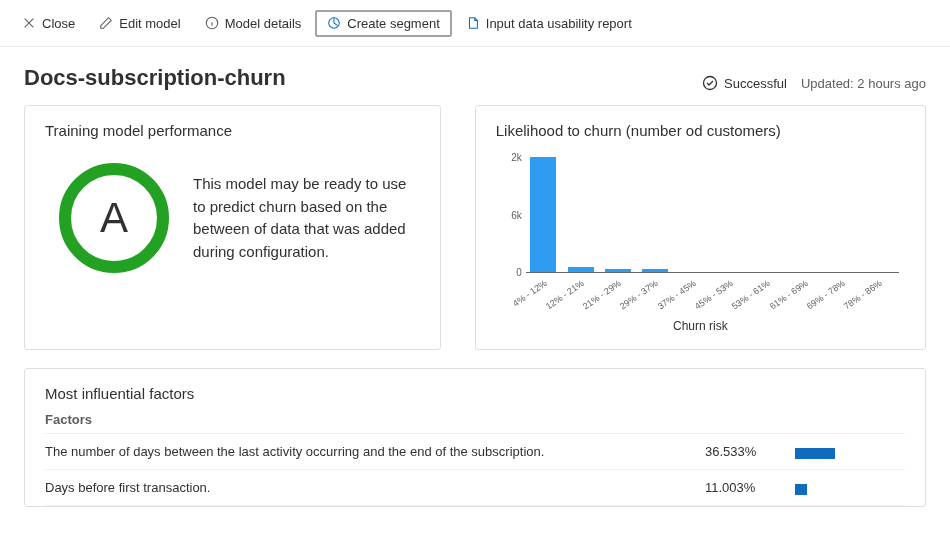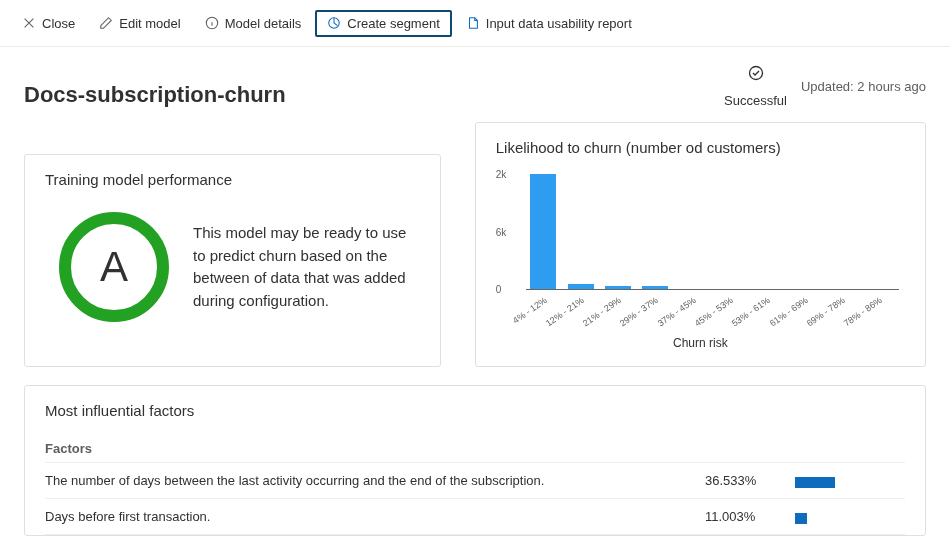--- a/index.html
+++ b/index.html
@@ -24,21 +24,21 @@
     display: flex;
     align-items: center;
     gap: 6px;
     padding: 4px 10px;
     cursor: pointer;
     font-size: 13px;
     color: #323130;
   }
   .toolbar-item svg { width: 14px; height: 14px; flex-shrink: 0; }
   .highlighted {
-    border: 2px solid #0c4a6e;
+    border: 2px solid #a3a3a3;
     border-radius: 2px;
   }
   .page-header {
     display: flex;
     align-items: flex-end;
     justify-content: space-between;
     padding: 18px 24px 14px 24px;
   }
   .page-title {
     font-size: 22px;
@@ -47,37 +47,36 @@
   }
   .status-area {
     display: flex;
     align-items: center;
     gap: 14px;
     font-size: 13px;
   }
   .status-badge {
     display: flex;
     align-items: center;
-    gap: 12px;
-    flex-direction: column;
+    gap: 6px;
   }
   .status-badge svg { width: 16px; height: 16px; }
   .updated { color: #605e5c; }
   .cards-row {
     display: flex;
     gap: 18px;
     padding: 0 24px;
   }
   .card {
     border: 1px solid #e1dfdd;
     border-radius: 3px;
     padding: 16px 20px;
     background: #fff;
   }
-  .card-left { flex: 1 1 48%; margin-top: 32px; }
+  .card-left { flex: 1 1 48%; }
   .card-right { flex: 1 1 52%; margin-left: 16px; }
   .card-title {
     font-size: 15px;
     font-weight: 400;
     color: #323130;
     margin-bottom: 14px;
   }
   .perf-body {
     display: flex;
     align-items: center;
@@ -116,20 +115,21 @@
     left: 30px;
     top: 4px;
     right: 6px;
     bottom: 60px;
     border-bottom: 1px solid #666;
   }
   .chart-ytick {
     position: absolute;
     left: -30px;
     width: 26px;
+    text-align: right;
     font-size: 10px;
     color: #605e5c;
     transform: translateY(-50%);
   }
   .chart-bar {
     position: absolute;
     bottom: 0;
     width: 7%;
     background: #2e9cf0;
   }
@@ -155,21 +155,21 @@
   
   .factors-card {
     margin: 18px 24px 0 24px;
     border: 1px solid #e1dfdd;
     border-radius: 3px;
     padding: 16px 20px 0 20px;
   }
   .factors-title {
     font-size: 15px;
     font-weight: 400;
-    margin-bottom: 16px;
+    margin-bottom: 4px;
   }
   .factors-header, .factors-row {
     display: flex;
     align-items: flex-end;
     border-bottom: 1px solid #f0efee;
     padding: 10px 0;
     font-size: 13px;
   }
   .factors-header {
     font-weight: 600;

